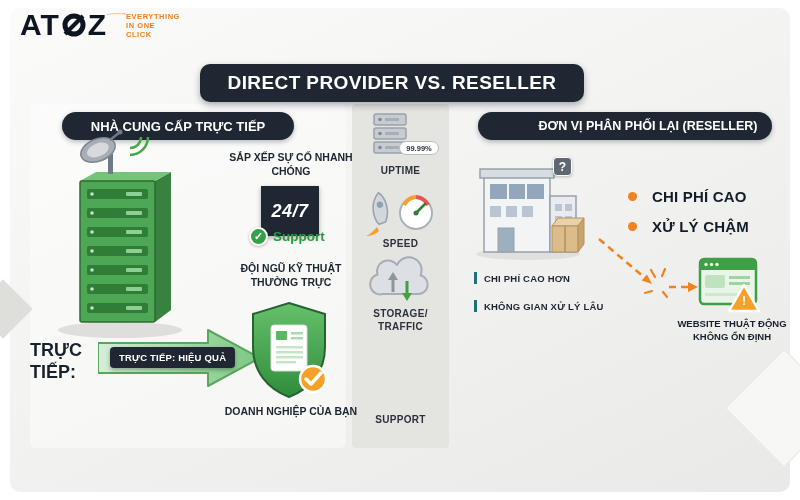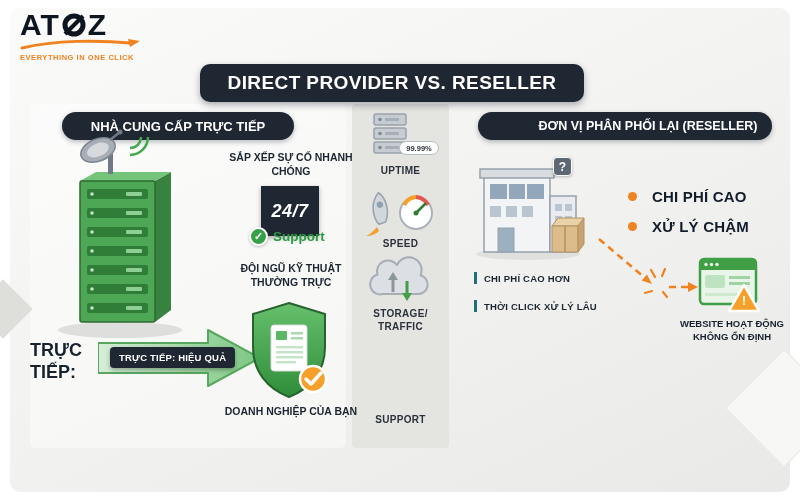--- a/index.html
+++ b/index.html
@@ -8,21 +8,21 @@
            font-family:"Liberation Sans", sans-serif; }
   .bg { position:absolute; left:10px; top:8px; width:780px; height:484px; border-radius:10px;
         background:linear-gradient(155deg,#fbfbfa 0%,#f3f3f1 45%,#e9e9e7 100%); }
   .panel-left { position:absolute; left:30px; top:104px; width:316px; height:344px;
         background:rgba(255,255,255,.45); border-radius:6px; }
   .strip { position:absolute; left:352px; top:104px; width:97px; height:344px; background:#e4e4e1; border-radius:4px; }
   .deco-diamond { position:absolute; transform:rotate(45deg); }
   .deco-left { left:-18px; top:288px; width:42px; height:42px; background:#dededb; }
   .deco-right { left:742px; top:366px; width:84px; height:84px; background:#f7f7f5; border:1px solid #e7e7e4; }
 
-  .logo { position:absolute; left:20px; top:10px; width:160px; display:flex; flex-direction:column; }
+  .logo { position:absolute; left:20px; top:10px; width:160px; display:flex; flex-direction:row; }
   .logo-row { display:flex; align-items:center; color:#0d1520; font-weight:800; font-size:30px; letter-spacing:1px; line-height:1; }
   .logo-o { display:inline-flex; margin:0 1px; }
   .logo-swoosh { margin-top:-3px; }
   .logo-tagline { margin-top:2px; color:#f08220; font-size:7.5px; font-weight:700; letter-spacing:.55px; }
 
   .title-banner { position:absolute; left:200px; top:64px; width:384px; height:38px; background:#1f2733;
         border-radius:10px; color:#fff; font-size:19px; font-weight:800; display:flex; align-items:center;
         justify-content:center; letter-spacing:.4px; box-shadow:0 3px 7px rgba(20,30,45,.35); }
   .pill { position:absolute; height:28px; background:#1f2733; border-radius:14px; color:#fff; font-weight:700;
         display:flex; align-items:center; justify-content:center; box-shadow:0 2px 5px rgba(20,30,45,.3); }
@@ -286,21 +286,21 @@
     <span class="con-dot"></span>
     <span class="con-text">XỬ LÝ CHẬM</span>
   </div>
 
   <div class="detail d1">
     <span class="tick"></span>
     <span class="detail-text">CHI PHÍ CAO HƠN</span>
   </div>
   <div class="detail d2">
     <span class="tick"></span>
-    <span class="detail-text">THỜI CLICK XỬ LÝ LÂU</span>
+    <span class="detail-text">KHÔNG GIAN XỬ LÝ LÂU</span>
   </div>
 
   <span class="svgwrap dashed">
     <svg width="150" height="78" viewBox="0 0 150 78">
       <path d="M44 4 L90 43" stroke="#f08220" stroke-width="2.5" stroke-dasharray="7 5" fill="none"></path>
       <polygon points="97,49 86.7,45.6 91.9,39.4" fill="#f08220"></polygon>
       <g stroke="#f08220" stroke-width="2.2" stroke-linecap="round">
         <line x1="100" y1="42" x2="96" y2="35"></line>
         <line x1="107" y1="41" x2="110" y2="34"></line>
         <line x1="97" y1="56" x2="90" y2="58"></line>
@@ -321,14 +321,14 @@
       <rect x="8" y="19" width="20" height="13" rx="2" fill="#bfe3c1"></rect>
       <rect x="32" y="20" width="21" height="3" fill="#9fd4a2"></rect>
       <rect x="32" y="26" width="21" height="3" fill="#9fd4a2"></rect>
       <rect x="8" y="37" width="45" height="3" fill="#cfe9cf"></rect>
       <polygon points="47,29 62,55 32,55" fill="#f5a028" stroke="#ffffff" stroke-width="2.5" stroke-linejoin="round"></polygon>
     </svg>
   </span>
   <div class="warn-mark">
     <span>!</span>
   </div>
-  <div class="web-label">WEBSITE HOẠT ĐỘNG KHÔNG ỔN ĐỊNH</div>
+  <div class="web-label">WEBSITE THUẬT ĐỘNG KHÔNG ỔN ĐỊNH</div>
 </div>
 
 </body></html>

